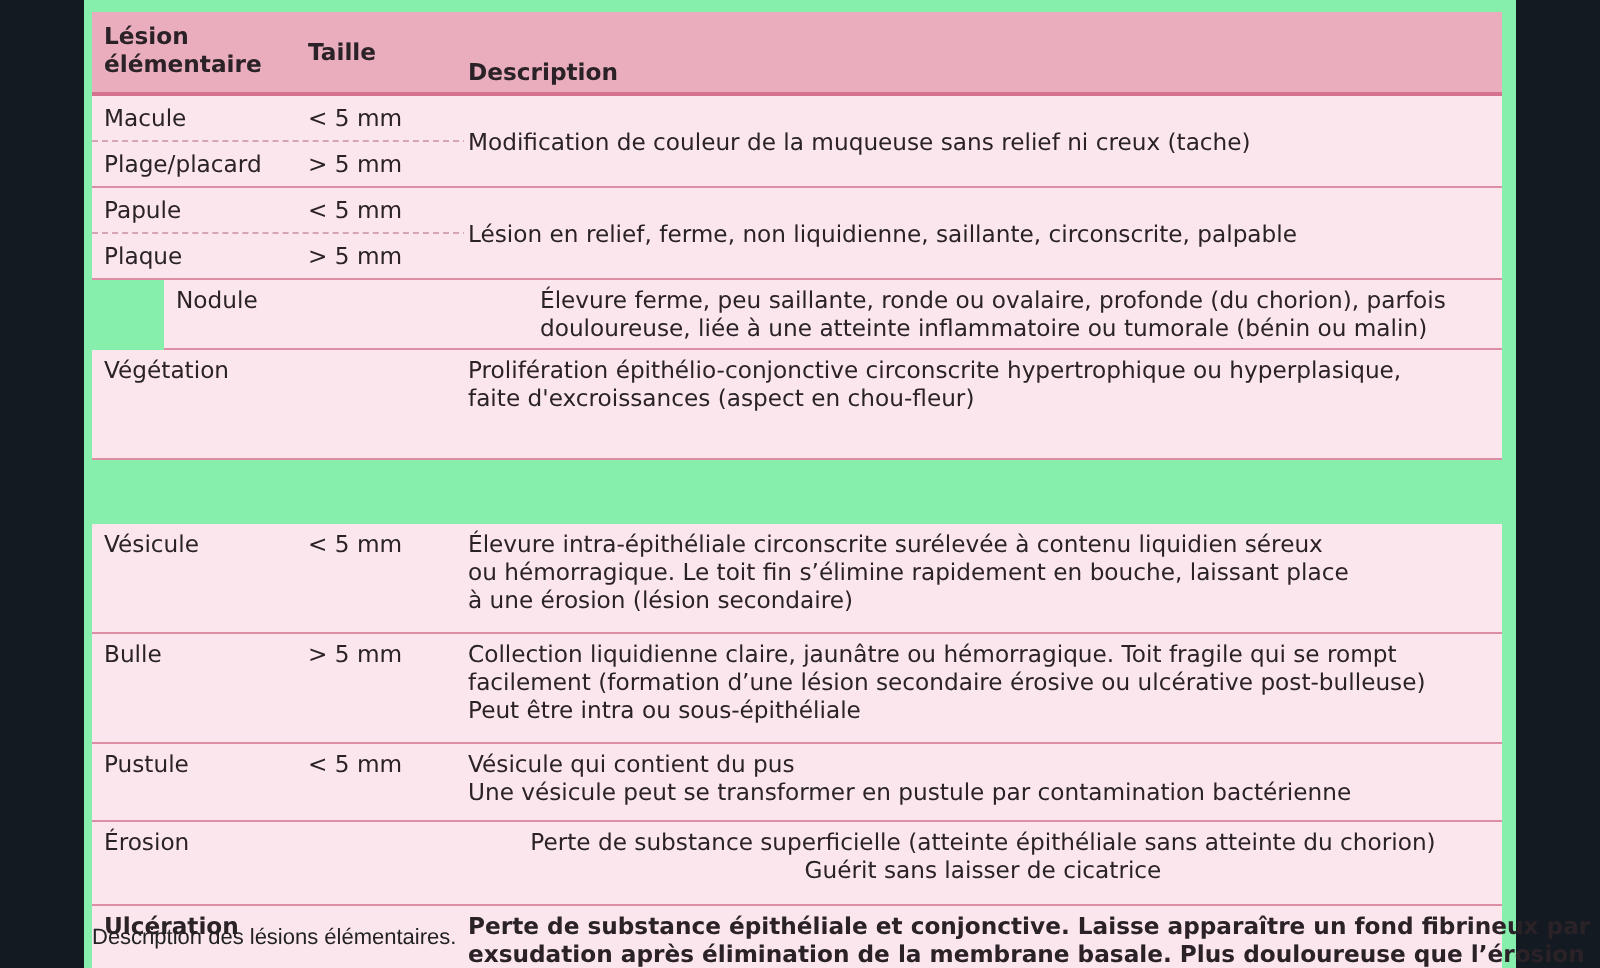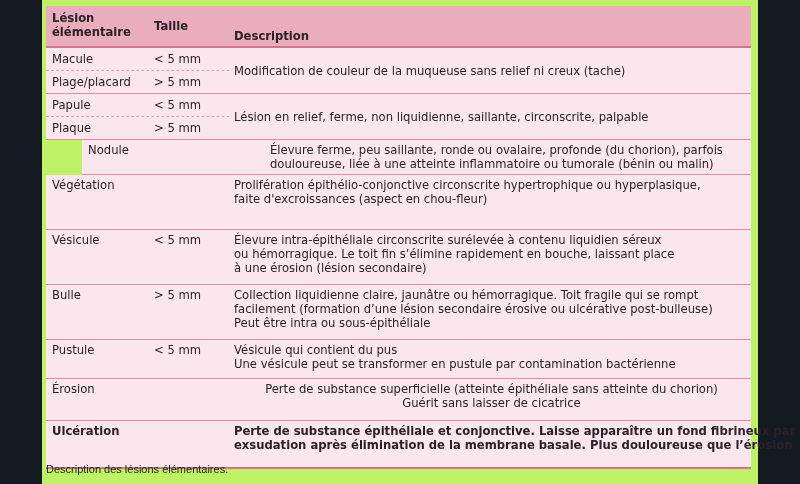--- a/index.html
+++ b/index.html
@@ -4,21 +4,21 @@
 <style>
   html, body { margin: 0; padding: 0; }
   body {
     width: 800px; height: 484px; overflow: hidden;
     background: #131a22;
     font-family: "DejaVu Sans", sans-serif;
     position: relative;
   }
   .page {
     position: absolute; left: 42px; top: 0; width: 716px; height: 484px;
-    background: #bef264;
+    background: #86efac;
   }
   .table {
     position: absolute; left: 4px; top: 6px; width: 705px;
     font-size: 11.6px; color: #2a2226; line-height: 14px;
   }
   .hdr {
     position: relative; height: 40px; background: #e9adbd;
     border-bottom: 2px solid #d5738f;
     font-weight: bold; color: #2a2226;
   }
@@ -94,21 +94,21 @@
           </div>
         </div>
         <div class="row" style="height: 54px;">
           <span class="c1">Végétation</span>
           <span class="c2"></span>
           <div class="c3">
             <div>Prolifération épithélio-conjonctive circonscrite hypertrophique ou hyperplasique,</div>
             <div>faite d'excroissances (aspect en chou-fleur)</div>
           </div>
         </div>
-        <div class="row" style="height: 54px;">
+        <div class="row" style="height: 54px; margin-top: 32px;">
           <span class="c1">Vésicule</span>
           <span class="c2">&lt; 5 mm</span>
           <div class="c3">
             <div>Élevure intra-épithéliale circonscrite surélevée à contenu liquidien séreux</div>
             <div>ou hémorragique. Le toit fin s’élimine rapidement en bouche, laissant place</div>
             <div>à une érosion (lésion secondaire)</div>
           </div>
         </div>
         <div class="row" style="height: 54px;">
           <span class="c1">Bulle</span>

